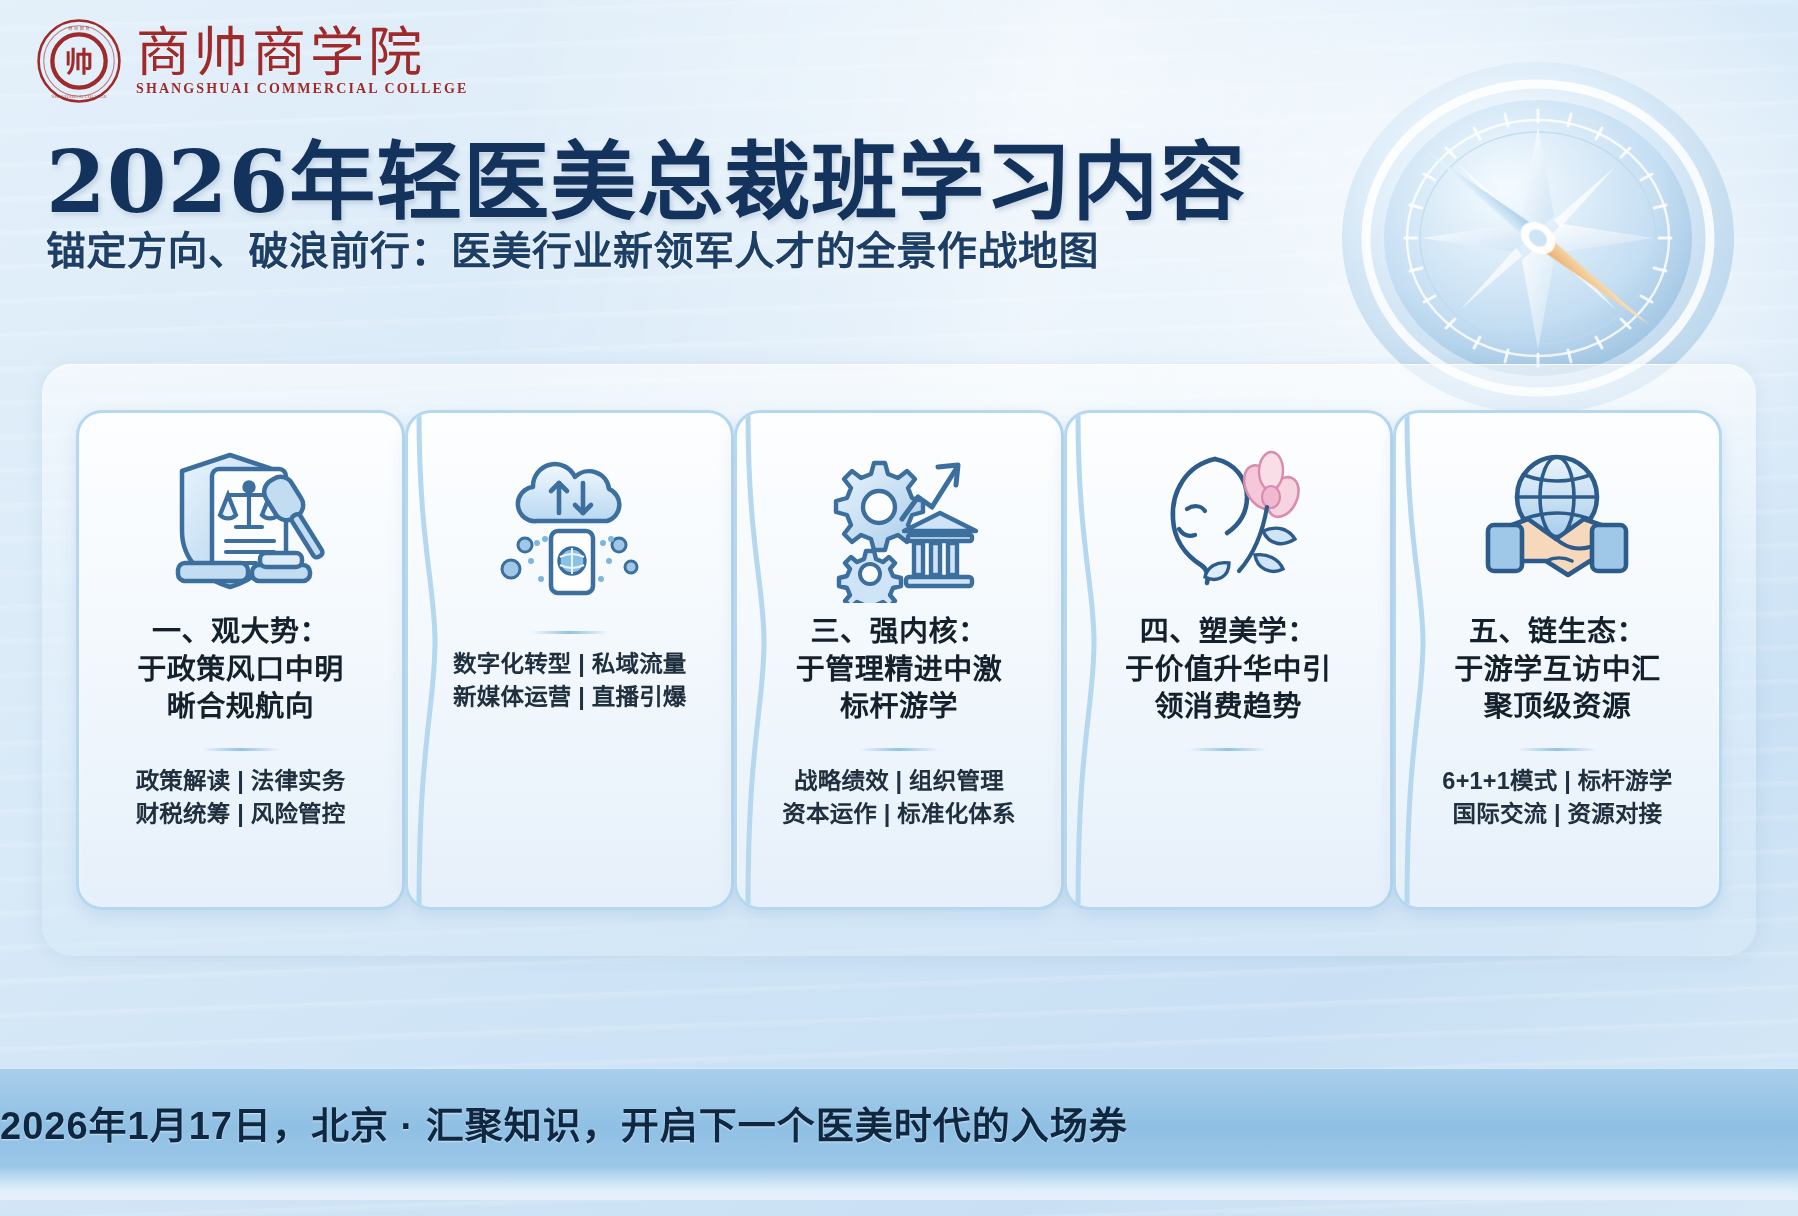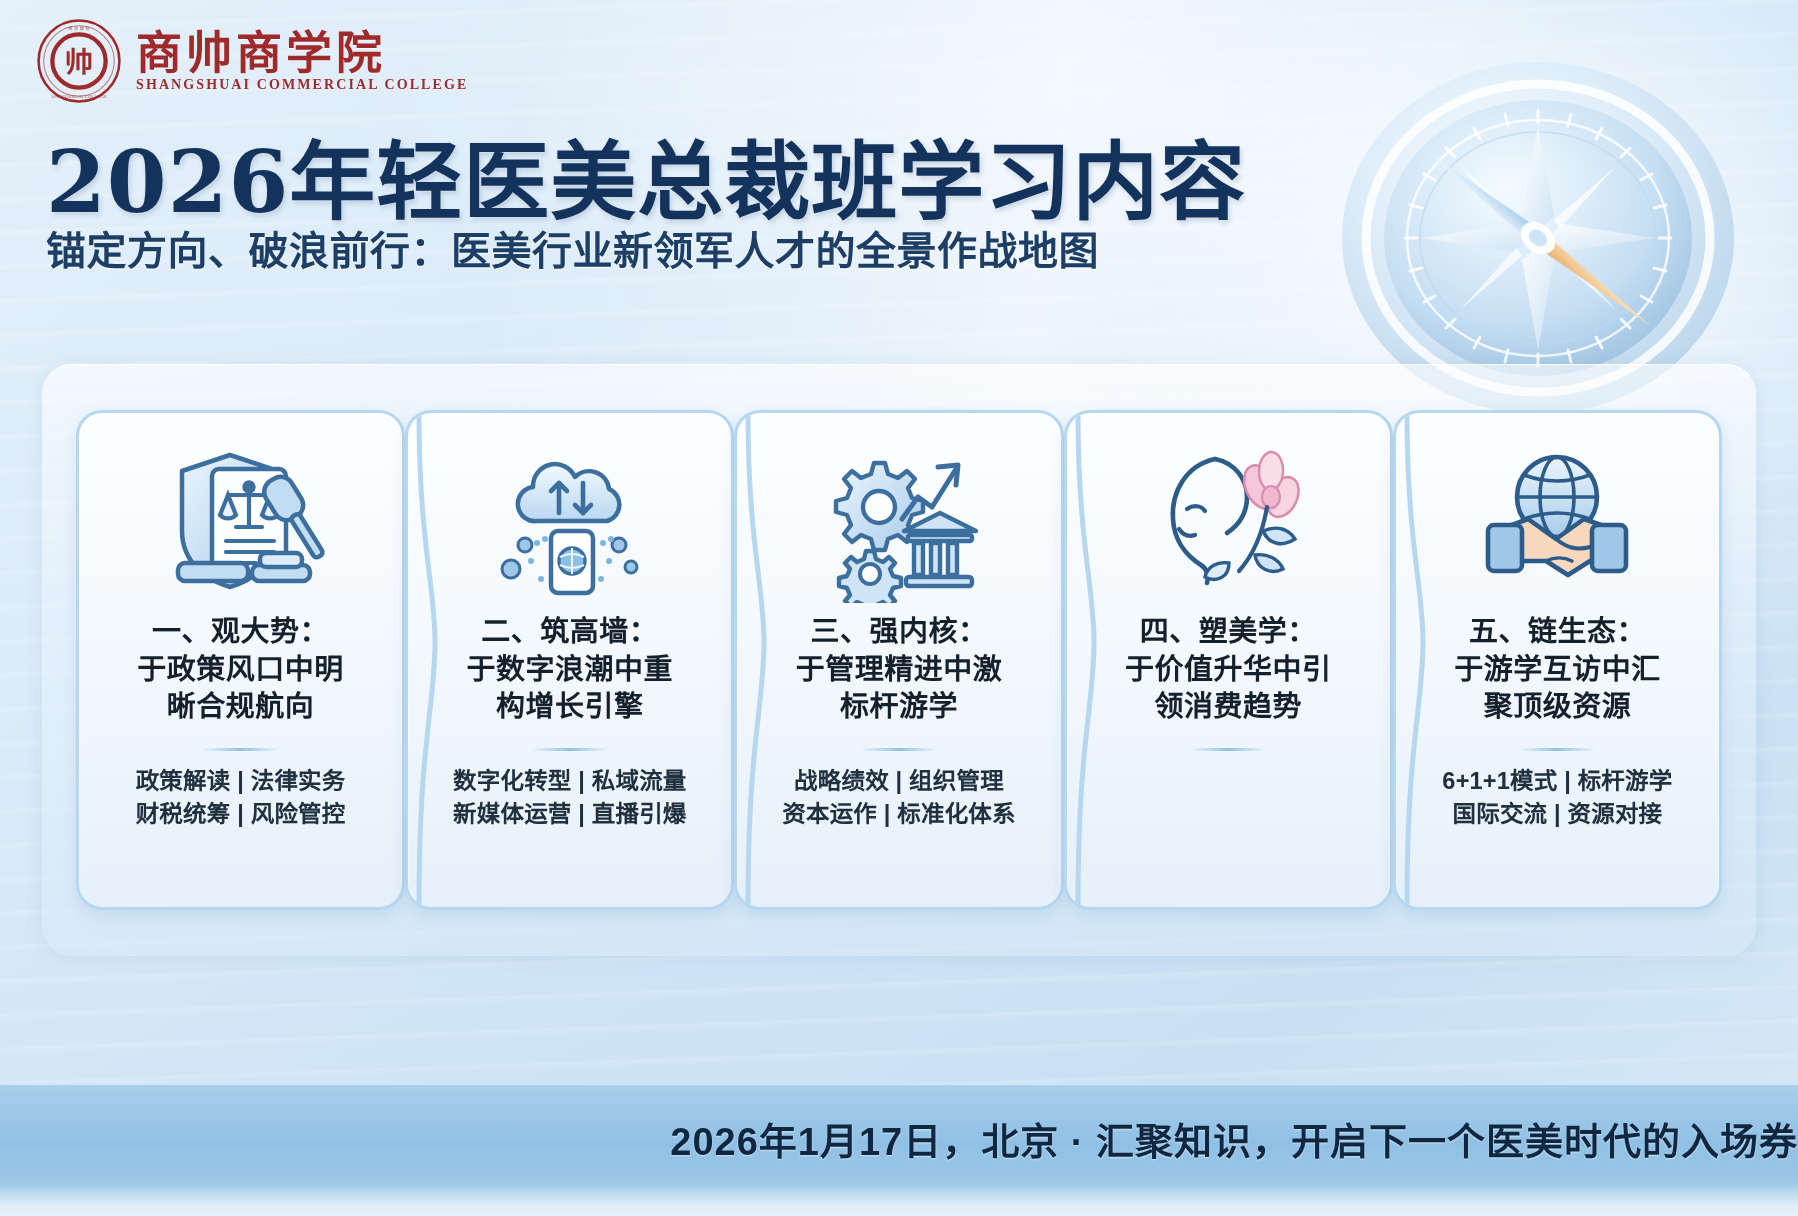--- a/index.html
+++ b/index.html
@@ -68,22 +68,22 @@
   }
   .logo-seal {
     width: 86px; height: 86px;
     flex: 0 0 86px;
     position: relative;
   }
   .logo-seal svg { width: 100%; height: 100%; display: block; }
   .logo-text { display: flex; flex-direction: column; gap: 2px; }
   .logo-cn {
     font-family: "DejaVu Serif", "Liberation Serif", serif;
-    font-size: 46px;
-    font-weight: 700;
+    font-size: 54px;
+    font-weight: 400;
     color: #9e2a2b;
     letter-spacing: 4px;
     line-height: 1;
     text-shadow: 0 1px 0 rgba(255,255,255,.5);
   }
   .logo-en {
     font-family: "Liberation Serif", serif;
     font-size: 14px;
     font-weight: 700;
     color: #9e2a2b;
@@ -206,27 +206,27 @@
     line-height: 1.40;
     text-align: center;
     letter-spacing: .2px;
     white-space: pre-line;
   }
 
   
   .footer {
     position: absolute;
     left: 0;
-    bottom: 0;
+    bottom: 16px;
     width: 1798px;
     height: 132px;
     background: linear-gradient(180deg, #a9cfeb 0%, #8fc0e4 45%, #a6cdea 100%);
     display: flex;
     align-items: center;
-    justify-content: flex-end;
+    justify-content: flex-start;
     z-index: 5;
     box-shadow: inset 0 1px 0 rgba(255,255,255,.55);
   }
   .footer::after {
     content: "";
     position: absolute;
     left: 0; bottom: 0;
     width: 100%; height: 34px;
     background: linear-gradient(180deg, rgba(255,255,255,0) 0%, rgba(226,240,251,.95) 70%, #e6f1fb 100%);
   }
@@ -439,23 +439,20 @@
                 <circle cx="60" cy="104" r="3"></circle>
               <circle cx="118" cy="108" r="3"></circle>
                 <circle cx="126" cy="104" r="3"></circle>
               <circle cx="46" cy="126" r="3"></circle>
                 <circle cx="124" cy="126" r="3"></circle>
               <circle cx="56" cy="144" r="3"></circle>
                 <circle cx="116" cy="144" r="3"></circle>
             </g>
           </svg>
         </div>
-        <div class="card-title">二、筑高墙：
-于数字浪潮中重
-构增长引擎</div>
         <div class="card-rule"></div>
         <div class="card-tags">数字化转型 | 私域流量
 新媒体运营 | 直播引爆</div>
       </div>
 
       <div class="card">
         <div class="notch">
           <svg viewBox="0 0 34 540" preserveAspectRatio="none" xmlns="http://www.w3.org/2000/svg">
             <path d="M14,0 C14,140 30,190 30,250 C30,320 14,360 14,540" fill="none" stroke="#b6d7f0" stroke-width="5"></path>
           </svg>

